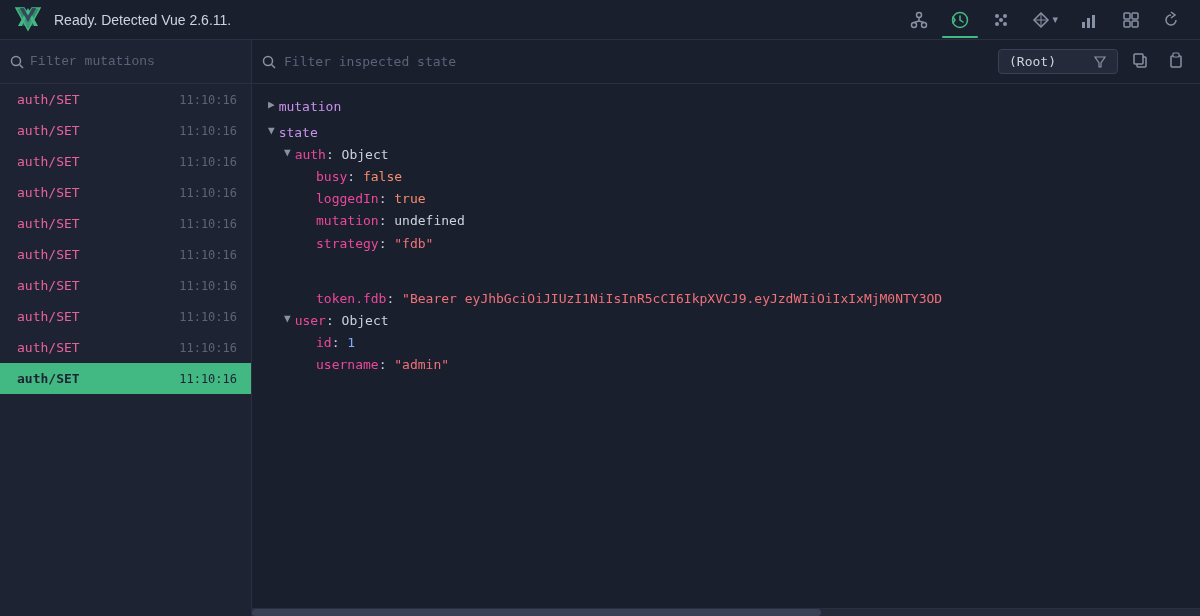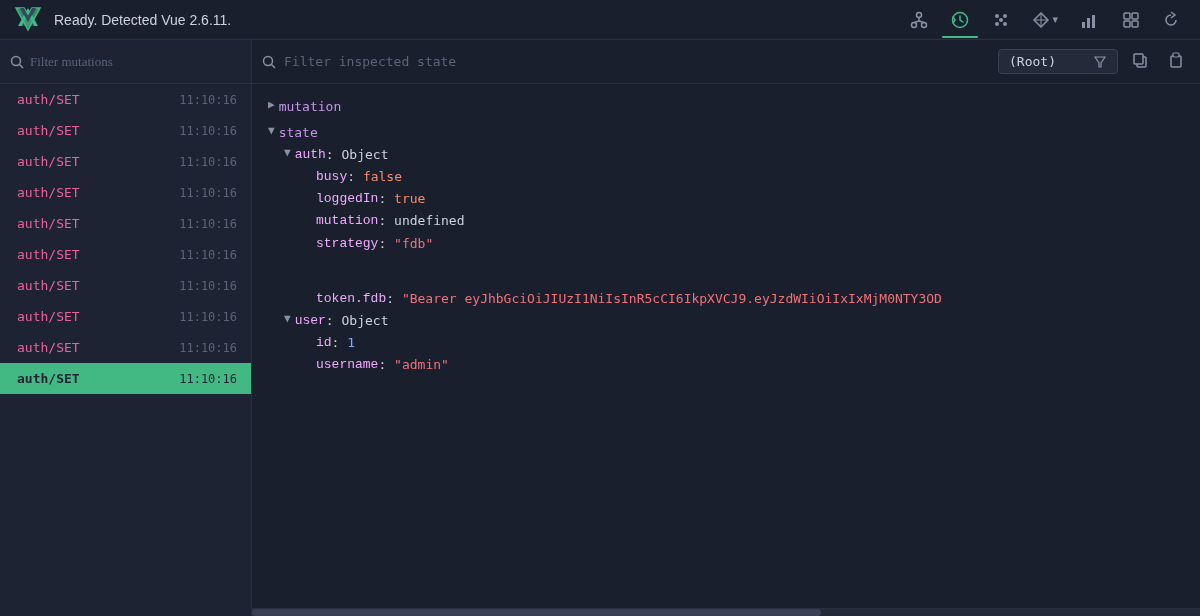--- a/index.html
+++ b/index.html
@@ -107,21 +107,21 @@
       gap: 6px;
       height: 44px;
     }
 
     .filter-input {
       background: none;
       border: none;
       color: #5eead4;
       outline: none;
       font-size: 13px;
-      font-family: Liberation Serif, serif;
+      font-family: Liberation Mono, monospace;
       flex: 1;
     }
 
     .filter-input::placeholder { color: #5a6478; }
 
     .mutations-list {
       flex: 1;
       overflow-y: auto;
     }
 
@@ -242,21 +242,21 @@
       margin-right: 4px;
       cursor: pointer;
       user-select: none;
       font-size: 11px;
     }
 
     .toggle-arrow.collapsed::before { content: '▶'; }
     .toggle-arrow.expanded::before { content: '▼'; }
 
     .key-purple { color: #c792ea; }
-    .key-cyan { color: #f0abfc; font-family: Liberation Mono, monospace; }
+    .key-cyan { color: #ec4899; }
     .val-orange { color: #f78c6c; }
     .val-blue { color: #82aaff; }
     .val-white { color: #cdd3de; }
     .val-string { color: #f07178; }
 
     .indent-1 { padding-left: 16px; }
     .indent-3 { padding-left: 48px; }
 
     
     .bottom-scrollbar {

